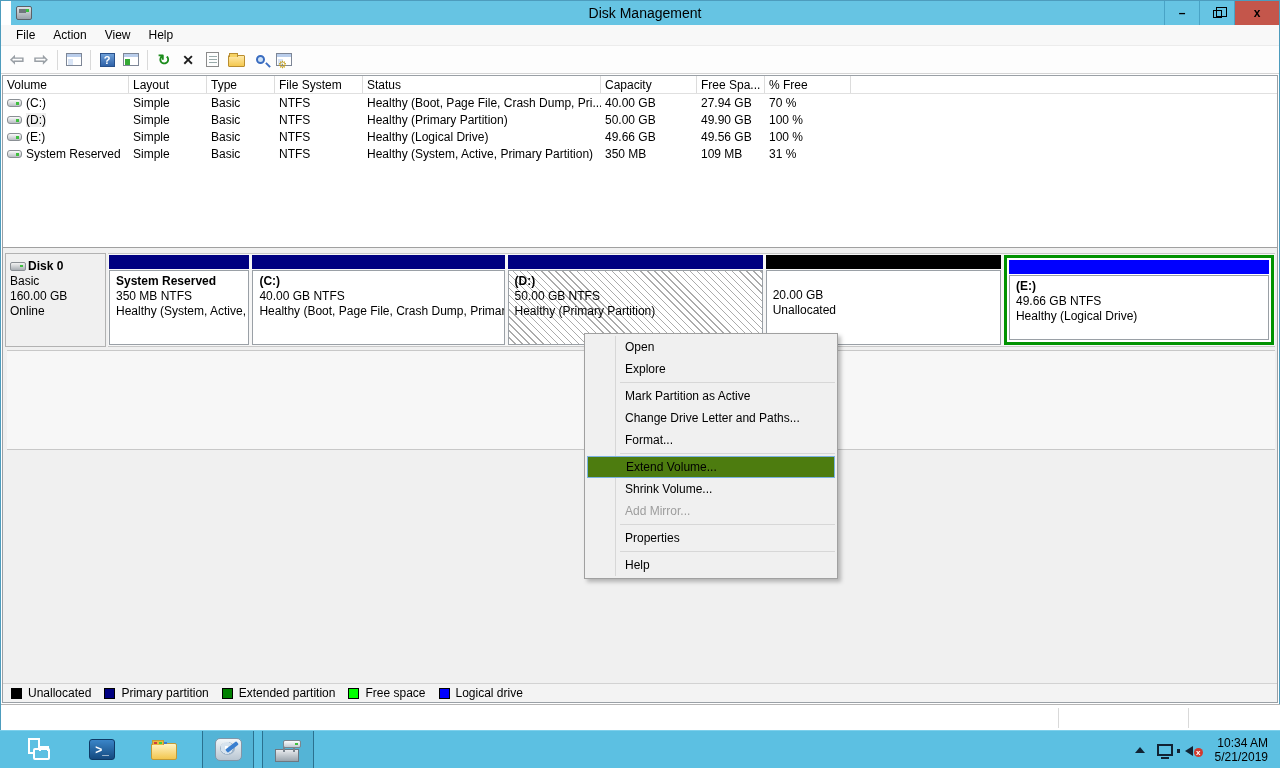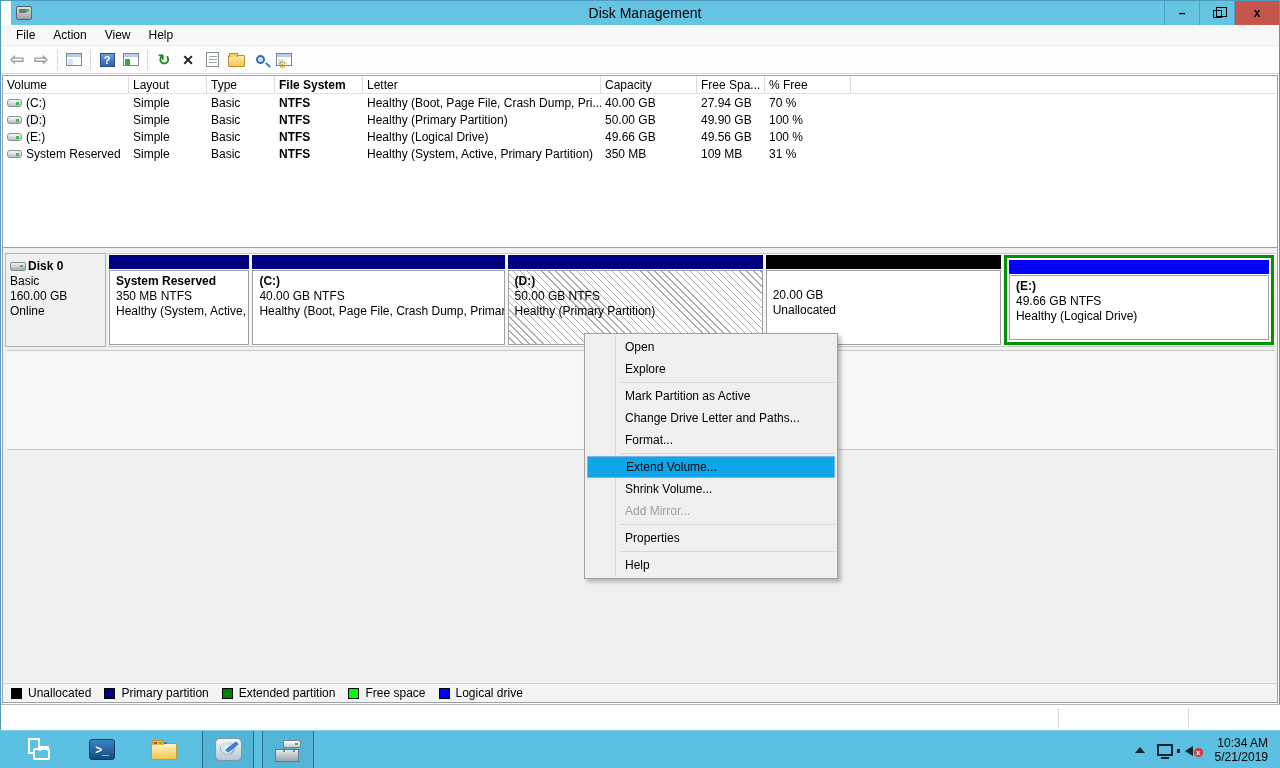--- a/index.html
+++ b/index.html
@@ -43,21 +43,21 @@
   .win-gear { position:relative; }
   .win-gear::after { content:"⚙"; position:absolute; right:-5px; bottom:-5px; color:#c7a11c; font-size:10px; }
 
   
   .content { position:absolute; left:1px; top:74px; width:1276px; height:628px; border:1px solid #9aa0a6; background:#e5e5e5; display:flex; flex-direction:column; }
   .list-pane { height:172px; background:#fff; border-bottom:1px solid #a0a0a0; overflow:hidden; }
   .lv-header { display:flex; height:18px; border-bottom:1px solid #e0e0e0; }
   .lv-h { padding:2px 4px; border-right:1px solid #dcdcdc; overflow:hidden; white-space:nowrap; }
   .lv-row { display:flex; height:17px; align-items:center; }
   .lv-c { padding:0 4px; overflow:hidden; white-space:nowrap; display:flex; align-items:center; gap:4px; }
-  .c0 { width:126px; } .c1 { width:78px; } .c2 { width:68px; } .c3 { width:88px;font-weight:bold; }
+  .c0 { width:126px; } .c1 { width:78px; } .c2 { width:68px; } .c3 { width:88px; }
   .c4 { width:238px; } .c5 { width:96px; } .c6 { width:68px; } .c7 { width:86px; }
   .vol-focus { background:#f0f0f0; }
   .drive-ico { width:15px; height:8px; min-width:15px; border:1px solid #8a8f94; border-radius:3px; background:linear-gradient(#fafafa,#b9bec3); position:relative; }
   .drive-ico::after { content:""; position:absolute; right:2px; top:2px; width:3px; height:3px; background:#3fbf3f; }
 
   .graph-pane { flex:1; position:relative; background:#f0f0f0; display:flex; flex-direction:column; }
   .disk-row { display:flex; margin:5px 2px 0 2px; height:94px;justify-content:space-between; }
   .disk-row.cdrom { height:100px; margin-top:3px; }
   .disk-label { width:101px; min-width:101px; border:1px solid #b2b2b2; background:#f0f0f0; padding:5px 4px; line-height:15px; }
   .disk-title { font-weight:bold; display:flex; align-items:center; gap:2px; }
@@ -77,21 +77,21 @@
   .legend-item { display:flex; align-items:center; gap:6px; }
   .legend-sq { width:11px; height:11px; border:1px solid #000; }
 
   .statusbar { position:absolute; left:0; top:703px; width:1280px; height:27px; background:#fff; border-top:1px solid #b5b5b5; }
   .sb-sep { position:absolute; top:3px; bottom:3px; width:1px; background:#d9d9d9; }
 
   
   .ctx-menu { position:absolute; left:584px; top:333px; width:254px; background:#f0f0f0; border:1px solid #a0a0a0; box-shadow:3px 3px 4px rgba(0,0,0,0.25); padding:2px; z-index:50; }
   .ctx-menu::before { content:""; position:absolute; left:30px; top:2px; bottom:2px; width:1px; background:#d7d7d7; }
   .ctx-item { height:22px; display:flex; align-items:center; padding-left:38px; position:relative; }
-  .ctx-item.hl { background:#0ea5e9; border:1px solid #7ab2e0; }
+  .ctx-item.hl { background:#4d7c0f; border:1px solid #7ab2e0; }
   .ctx-item.disabled { color:#9d9d9d; }
   .ctx-sep { height:1px; background:#d7d7d7; margin:2px 0 2px 33px; }
 
   
   .taskbar { position:absolute; left:0; top:730px; width:1280px; height:38px; background:#5cc0e2; border-top:1px solid #7dd0ec; display:flex; align-items:center; }
   .task-btn { width:52px; height:38px; display:flex; align-items:center; justify-content:center; }
   .task-btn.active { border-left:1px solid #2b718f; border-right:1px solid #2b718f; background:rgba(20,80,110,0.10); }
   .srv-ico { width:26px; height:24px; position:relative; }
   .srv-ico .tower { position:absolute; left:3px; top:0; width:12px; height:16px; border:2px solid #fff; }
   .srv-ico .case { position:absolute; left:8px; top:10px; width:17px; height:12px; border:2px solid #fff; border-radius:2px; background:#5cc0e2; }
@@ -184,21 +184,21 @@
     </div>
 
     <div class="content">
 
       <div class="list-pane">
         <div class="lv-header">
           <span class="lv-h c0">Volume</span>
           <span class="lv-h c1">Layout</span>
           <span class="lv-h c2">Type</span>
           <span class="lv-h c3">File System</span>
-          <span class="lv-h c4">Letter</span>
+          <span class="lv-h c4">Status</span>
           <span class="lv-h c5">Capacity</span>
           <span class="lv-h c6">Free Spa...</span>
           <span class="lv-h c7">% Free</span>
         </div>
 
         <div class="lv-row">
           <span class="lv-c c0">
               <span class="drive-ico"></span>
               <span>(C:)</span>
             </span>

